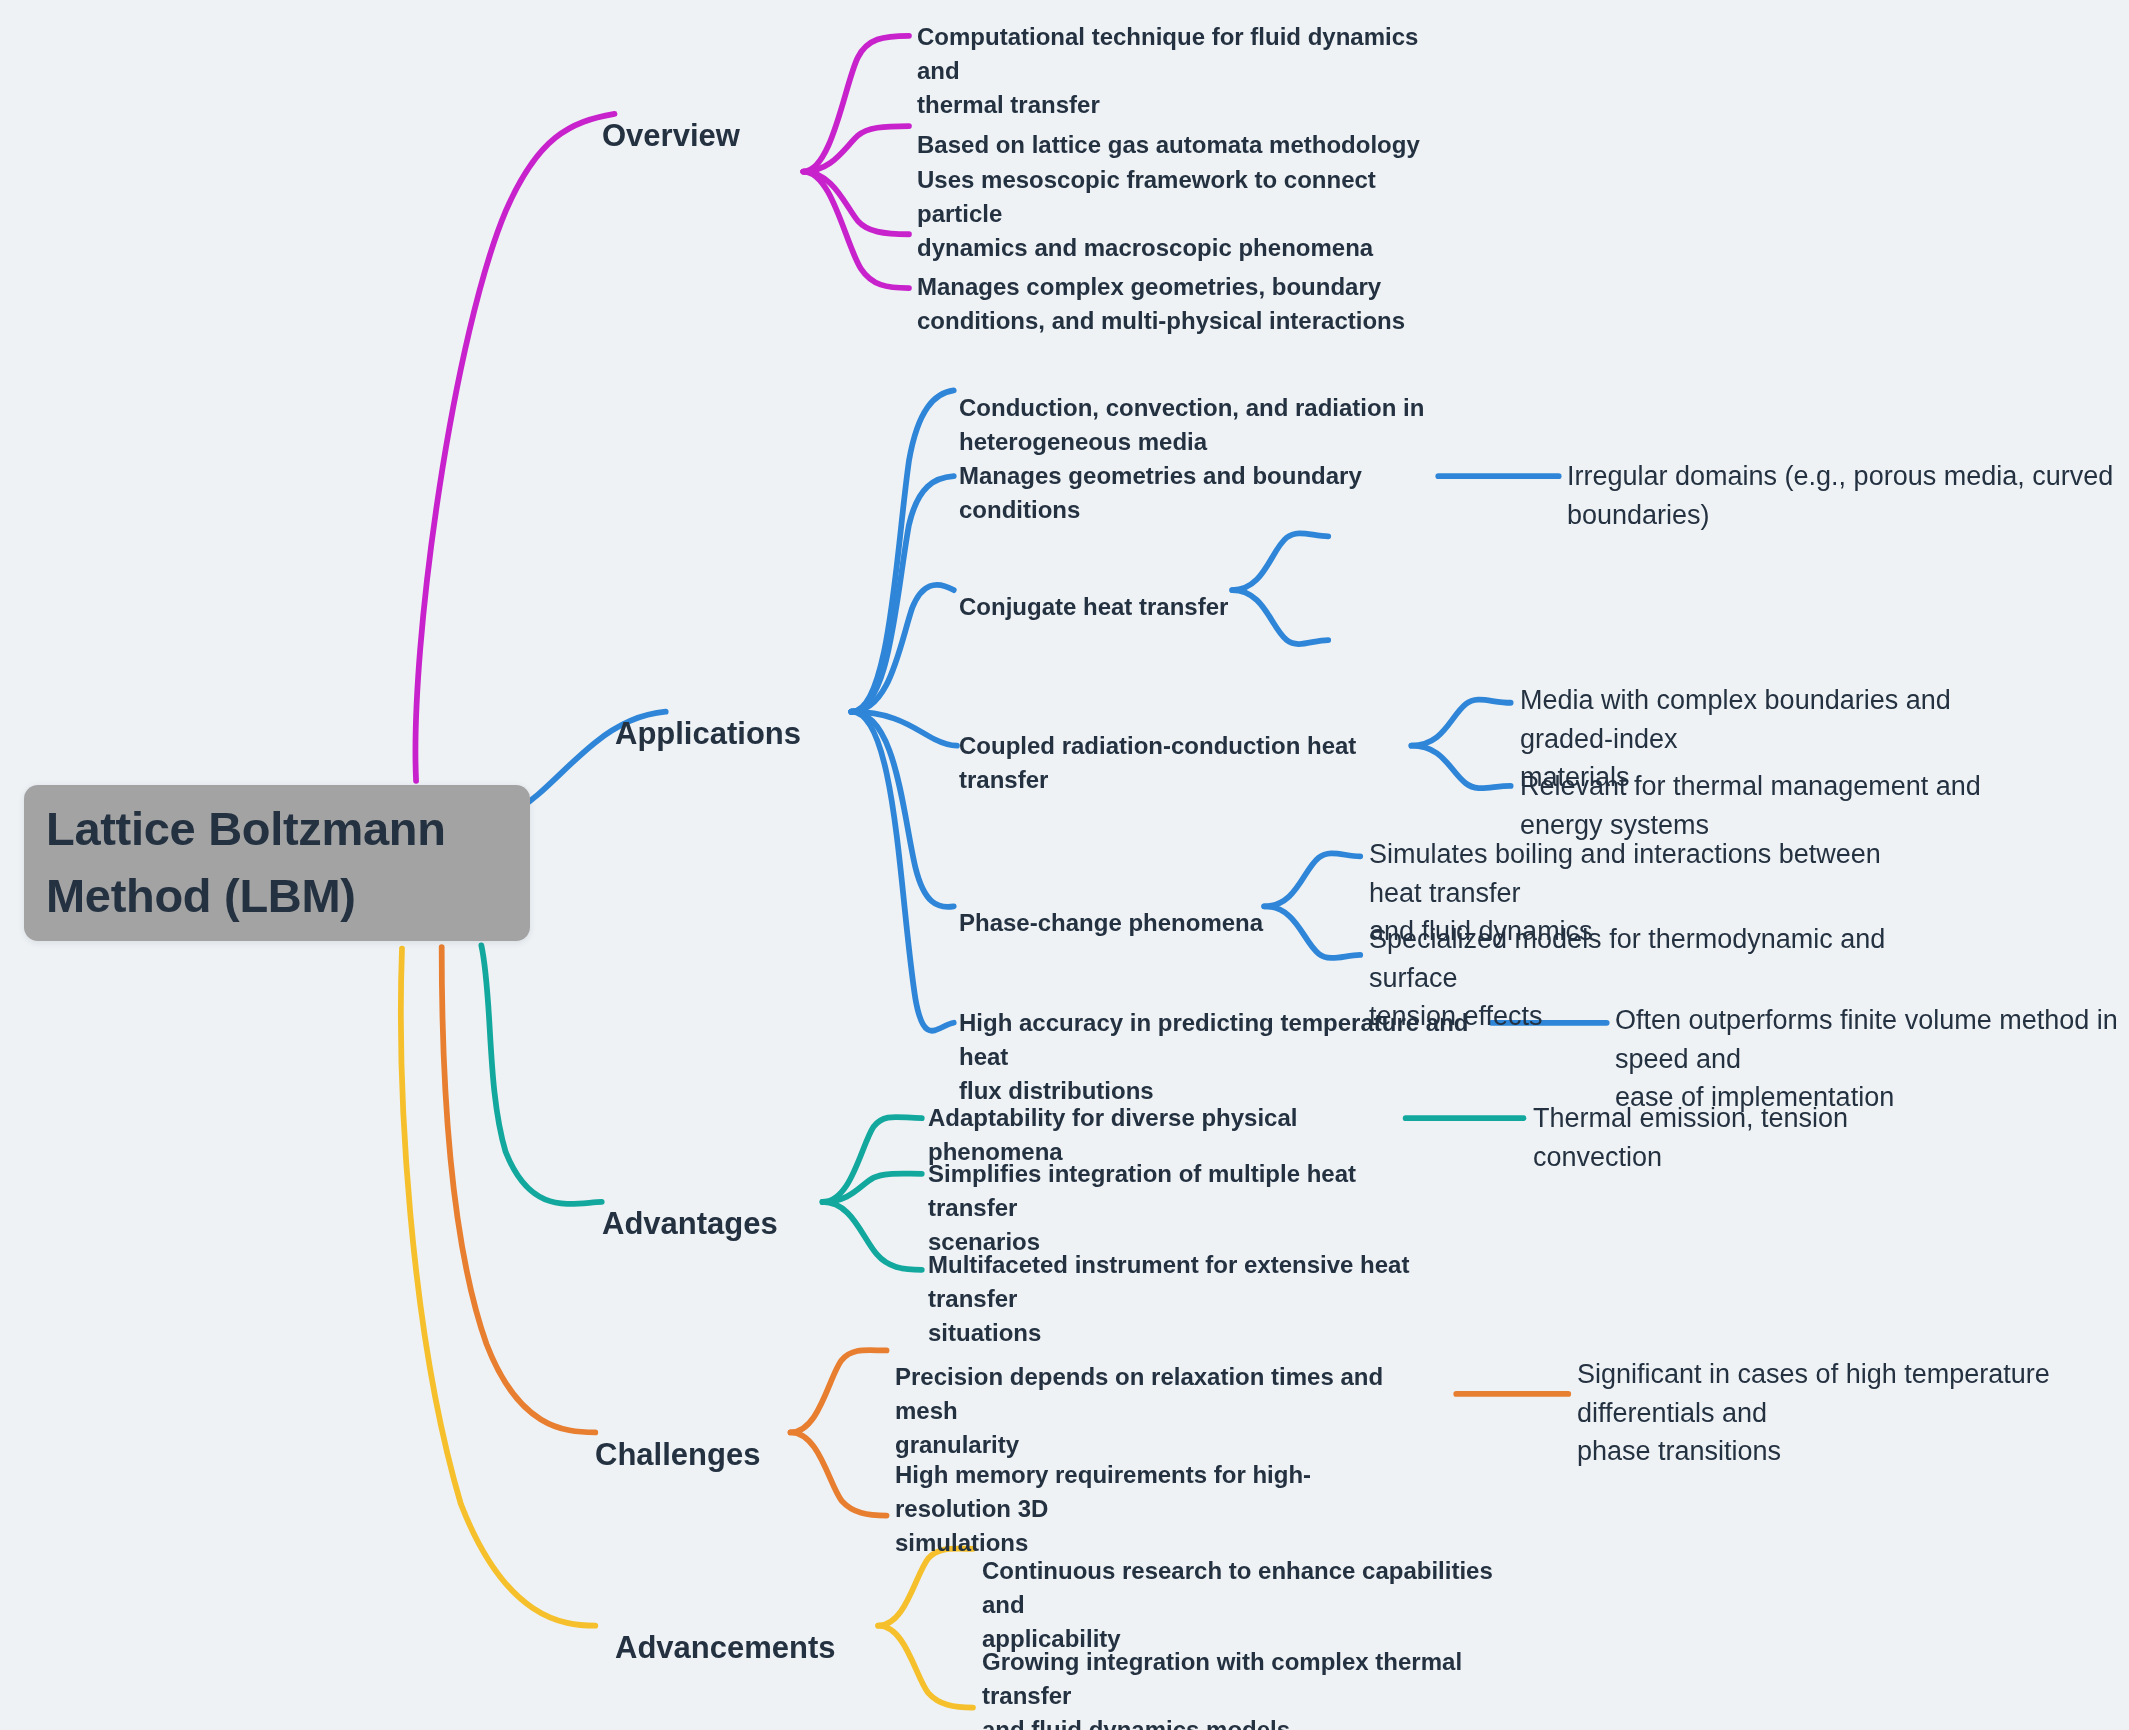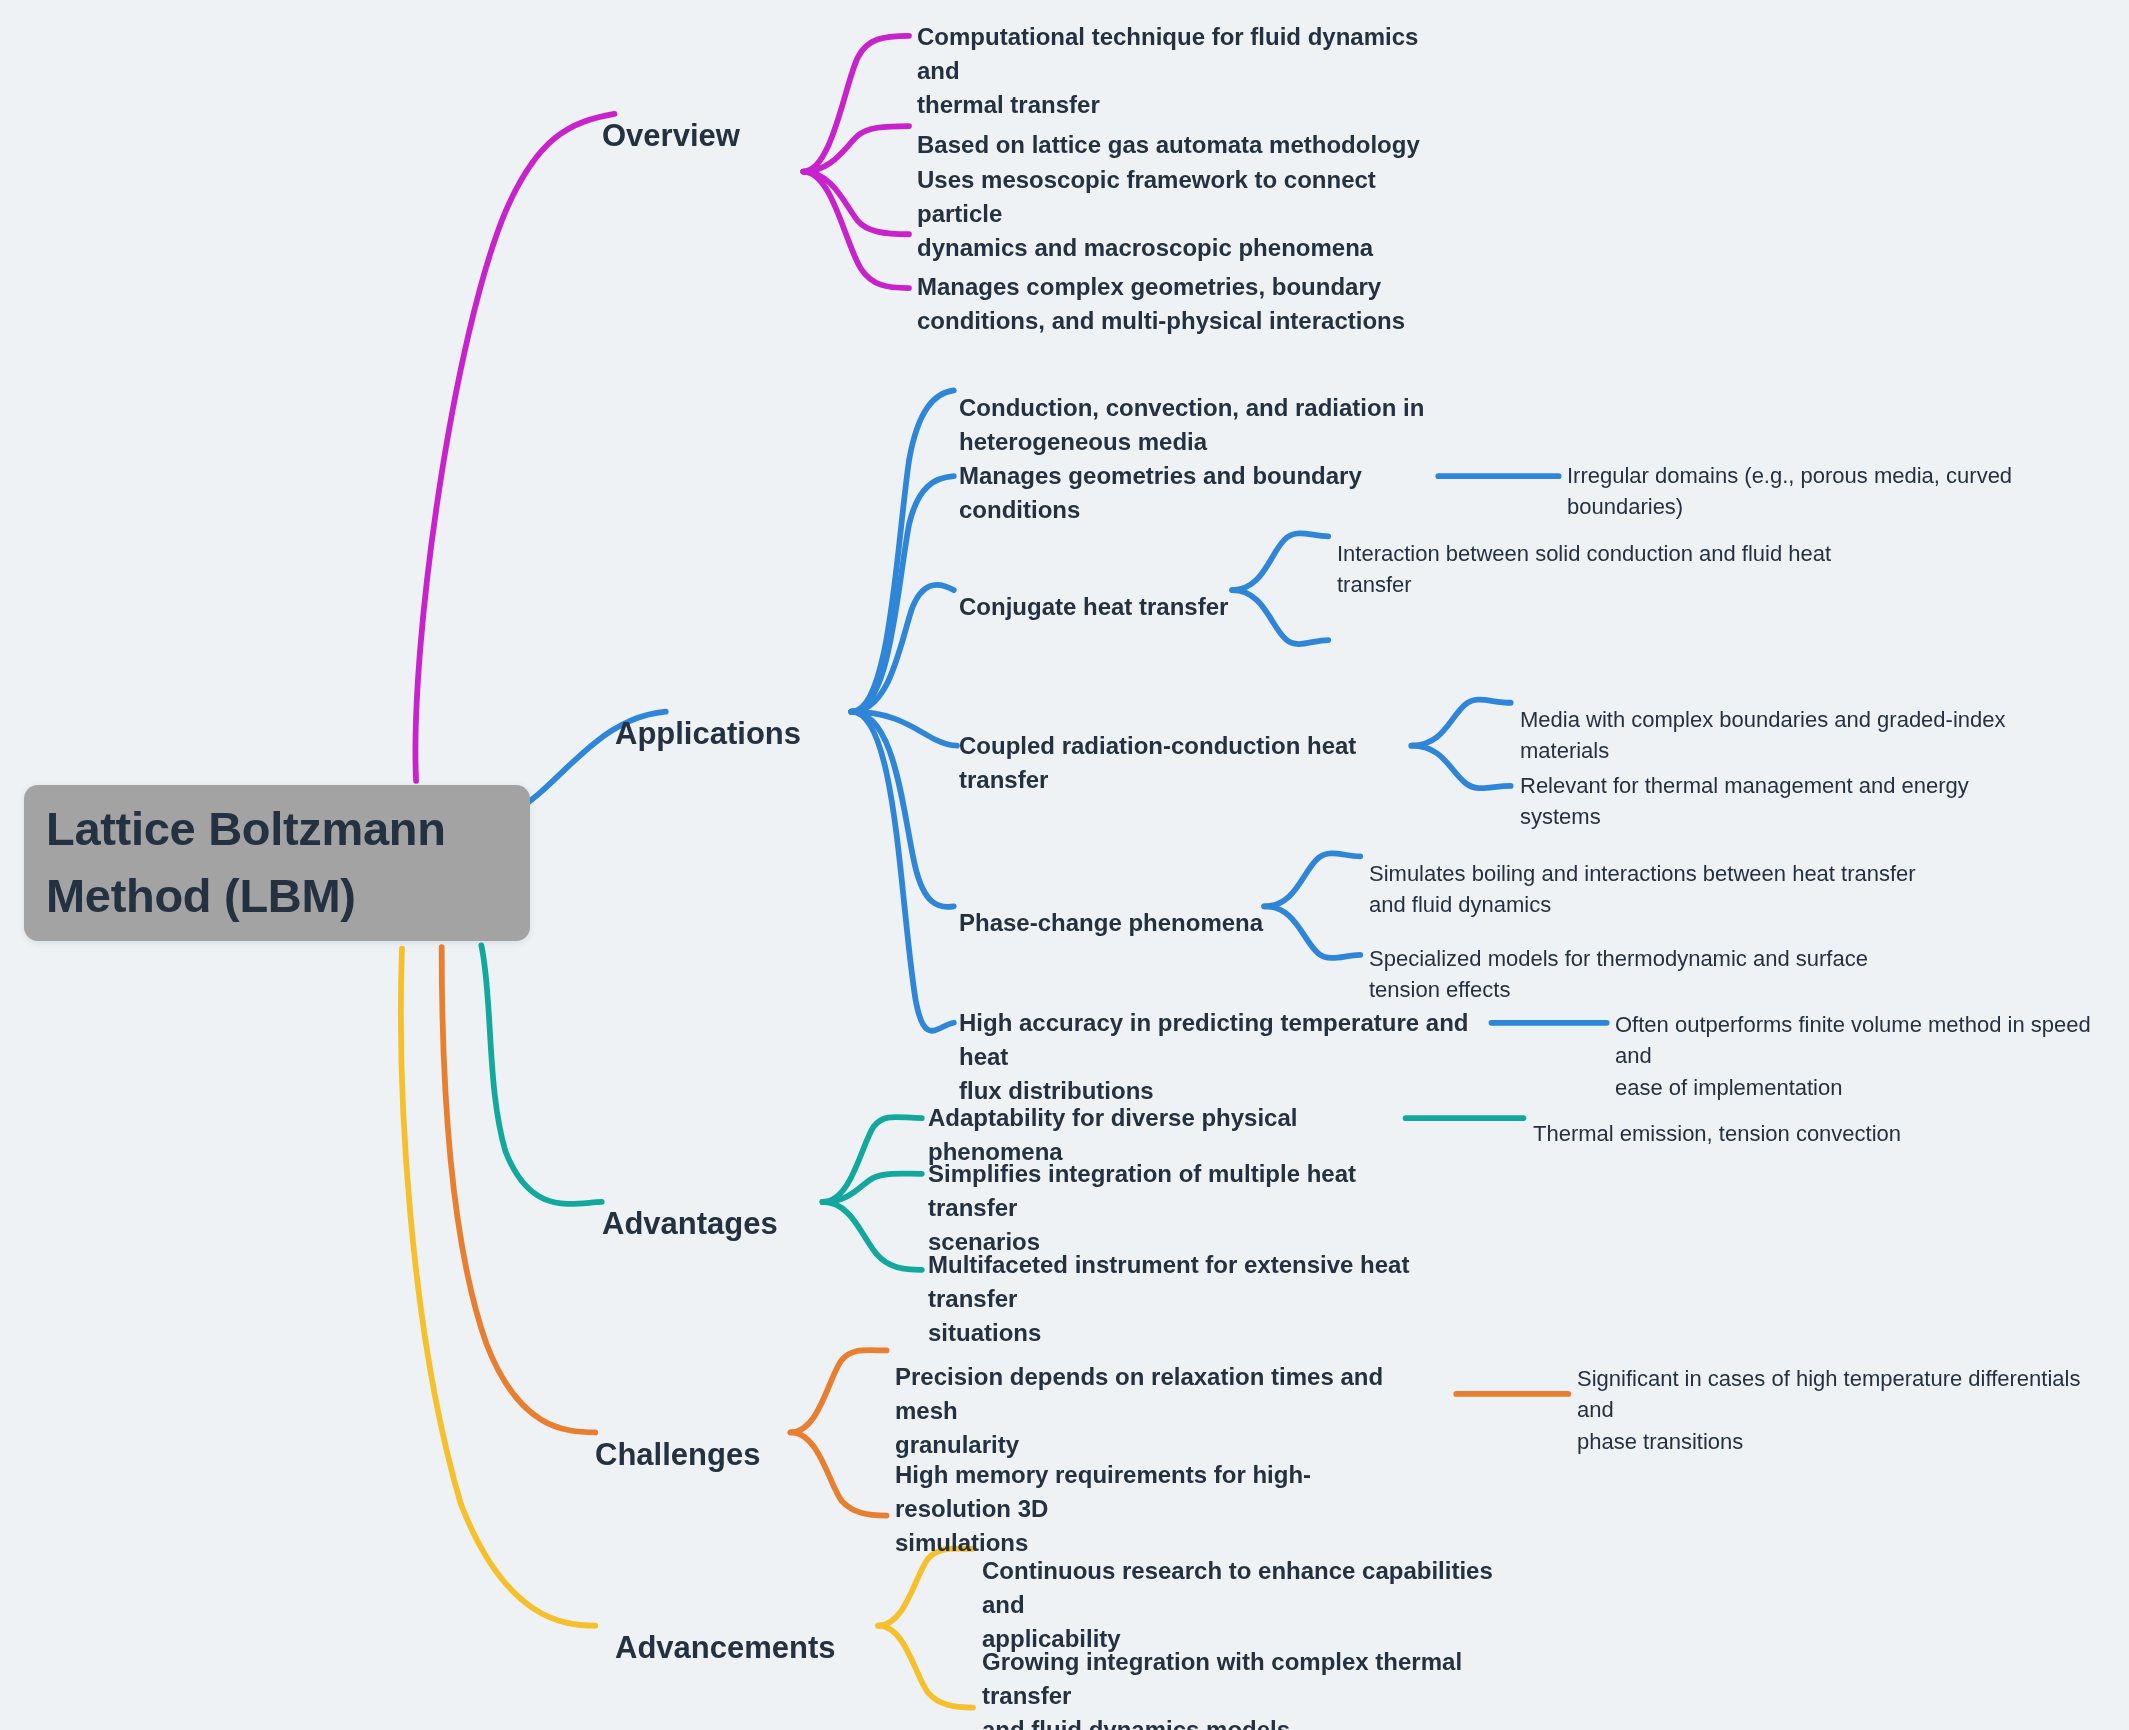--- a/index.html
+++ b/index.html
@@ -37,21 +37,21 @@
     text-align:left;
     transform:translateY(-50%);
   }
   
   .lvl2{
     font-size:24px;font-weight:bold;
     transform:translateY(-50%);
   }
   
   .lvl3{
-    font-size:22px;font-weight:normal;
+    font-size:27px;font-weight:normal;
     transform:translateY(-50%);
   }
 </style>
 </head>
 <body>
 
 <div id="canvas">
 
   <svg id="edges" viewBox="0 0 3326 2703" preserveAspectRatio="none" xmlns="http://www.w3.org/2000/svg">
 
@@ -165,24 +165,20 @@
     <span>Phase-change phenomena</span>
   </div>
   <div class="node lvl2" style="left:959px;top:1040px;width:531px;">
     <span>High accuracy in predicting temperature and heat
 flux distributions</span>
   </div>
 
   <div class="node lvl3" style="left:1567px;top:476px;width:563px;">
     <span>Irregular domains (e.g., porous media, curved boundaries)</span>
   </div>
-  <div class="node lvl3" style="left:1337px;top:554px;width:512px;">
-    <span>Interaction between solid conduction and fluid heat
-transfer</span>
-  </div>
   <div class="node lvl3" style="left:1520px;top:720px;width:512px;">
     <span>Media with complex boundaries and graded-index
 materials</span>
   </div>
   <div class="node lvl3" style="left:1520px;top:786px;width:531px;">
     <span>Relevant for thermal management and energy systems</span>
   </div>
   <div class="node lvl3" style="left:1369px;top:874px;width:557px;">
     <span>Simulates boiling and interactions between heat transfer
 and fluid dynamics</span>

